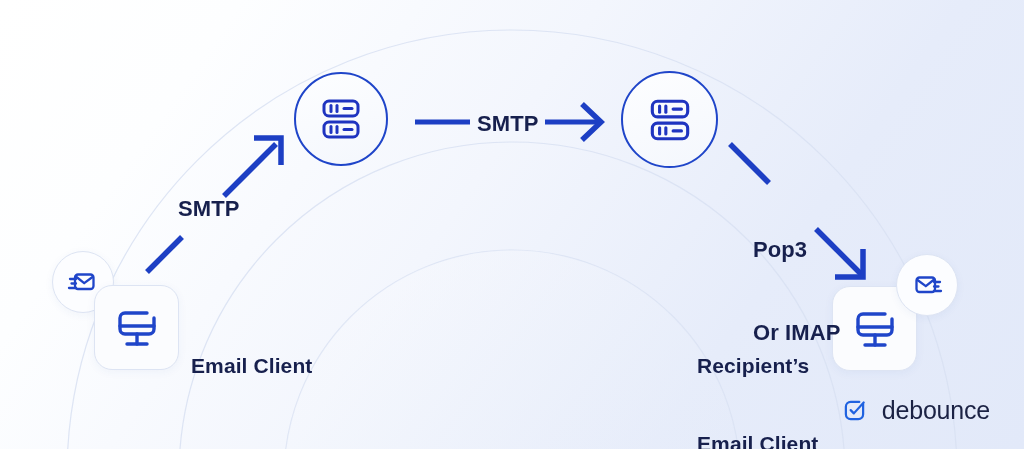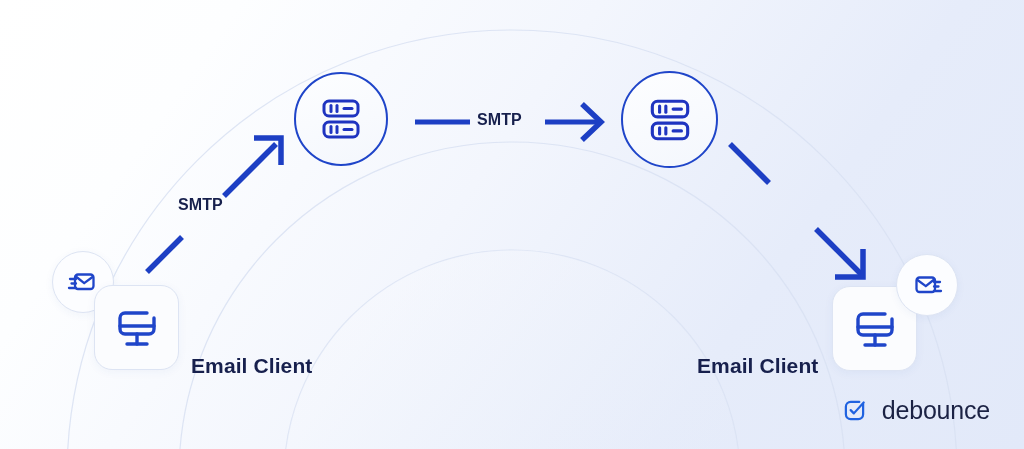--- a/index.html
+++ b/index.html
@@ -57,21 +57,21 @@
   }
   
   .label {
     position: absolute;
     color: #17204d;
     font-weight: bold;
     white-space: pre;
     line-height: 1.25;
   }
   .proto-label {
-    font-size: 16px;
+    font-size: 22px;
     letter-spacing: 0.1px;
   }
   .client-label {
     font-size: 21px;
     letter-spacing: 0.1px;
   }
   
   .arrows {
     position: absolute;
     left: 0; top: 0;
@@ -196,27 +196,32 @@
         <path d="M12 9.5 H24.5 a3 3 0 0 1 3 3 V21 a3 3 0 0 1 -3 3 H12 a3 3 0 0 1 -3 -3 V12.5 a3 3 0 0 1 3 -3 Z" fill="none" stroke="#1f45c9" stroke-width="2.3" stroke-linecap="round" stroke-linejoin="round"></path>
         <path d="M10.5 12 L18.2 18.2 L26.5 12" fill="none" stroke="#1f45c9" stroke-width="2.3" stroke-linecap="round" stroke-linejoin="round"></path>
         <line x1="4" y1="14" x2="10" y2="14" stroke="#1f45c9" stroke-width="2.3" stroke-linecap="round"></line>
         <line x1="5.5" y1="18.5" x2="10" y2="18.5" stroke="#1f45c9" stroke-width="2.3" stroke-linecap="round"></line>
         <line x1="3" y1="23" x2="10" y2="23" stroke="#1f45c9" stroke-width="2.3" stroke-linecap="round"></line>
       </g>
     </svg>
   </div>
 
   <div class="label client-label" style="left:697px; top:300px; text-align:left;">
+    <div>Recipient’s</div>
     <div>Email Client</div>
   </div>
 
   <div class="label proto-label" style="left:178px; top:195px;">SMTP</div>
 
   <div class="label proto-label" style="left:477px; top:110px;">SMTP</div>
 
+  <div class="label proto-label" style="left:753px; top:181px;">
+    <div>Pop3</div>
+    <div>Or IMAP</div>
+  </div>
 
   <div class="brand">
     <svg width="23" height="23" viewBox="0 0 24 24" xmlns="http://www.w3.org/2000/svg">
       <path d="M21 5.2 V16 a5 5 0 0 1 -5 5 H8 a5 5 0 0 1 -5 -5 V8 a5 5 0 0 1 5 -5 H17" fill="none" stroke="#1f62e0" stroke-width="2.3" stroke-linecap="round"></path>
       <path d="M8 11.6 L11.3 15 L21.6 3.6" fill="none" stroke="#1f62e0" stroke-width="2.3" stroke-linecap="round" stroke-linejoin="round"></path>
     </svg>
     <span class="brand-name">debounce</span>
   </div>
 
 </div>

